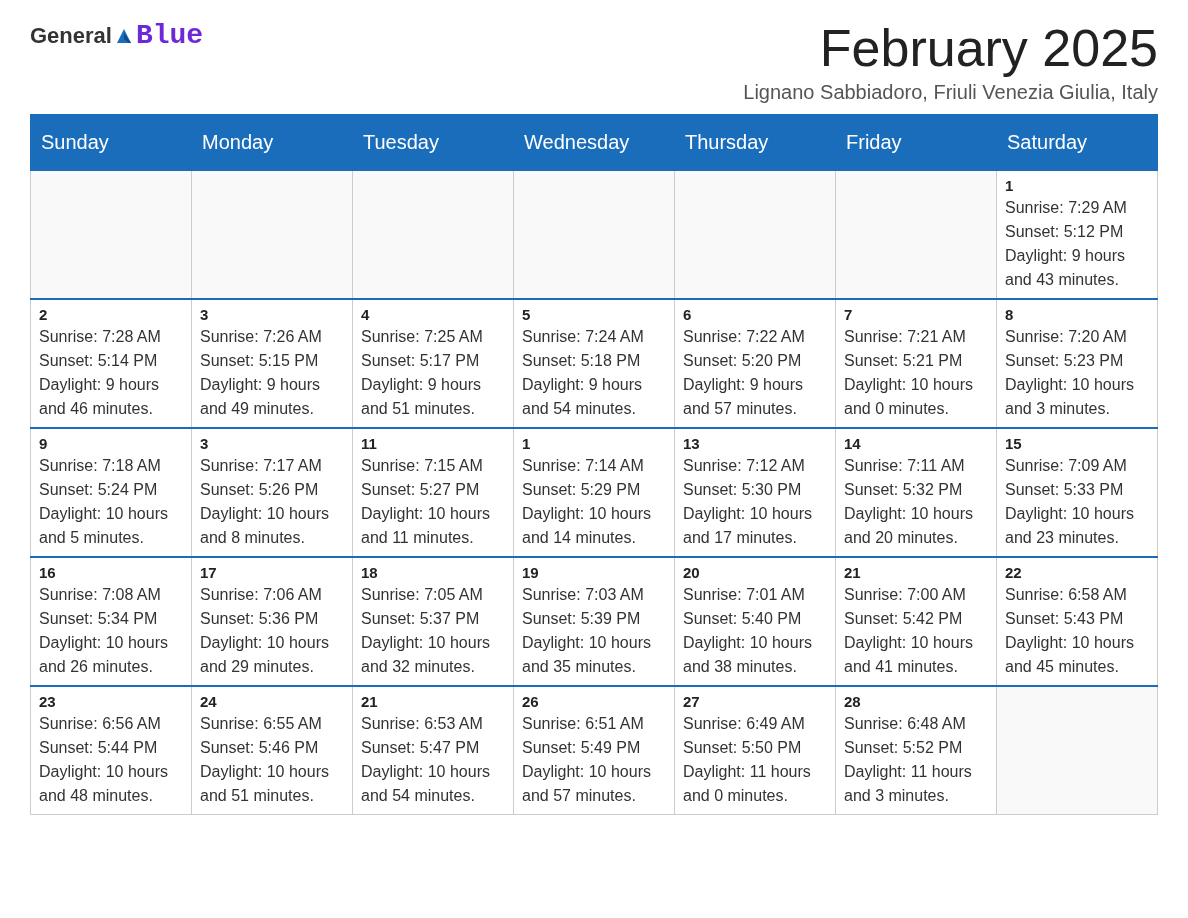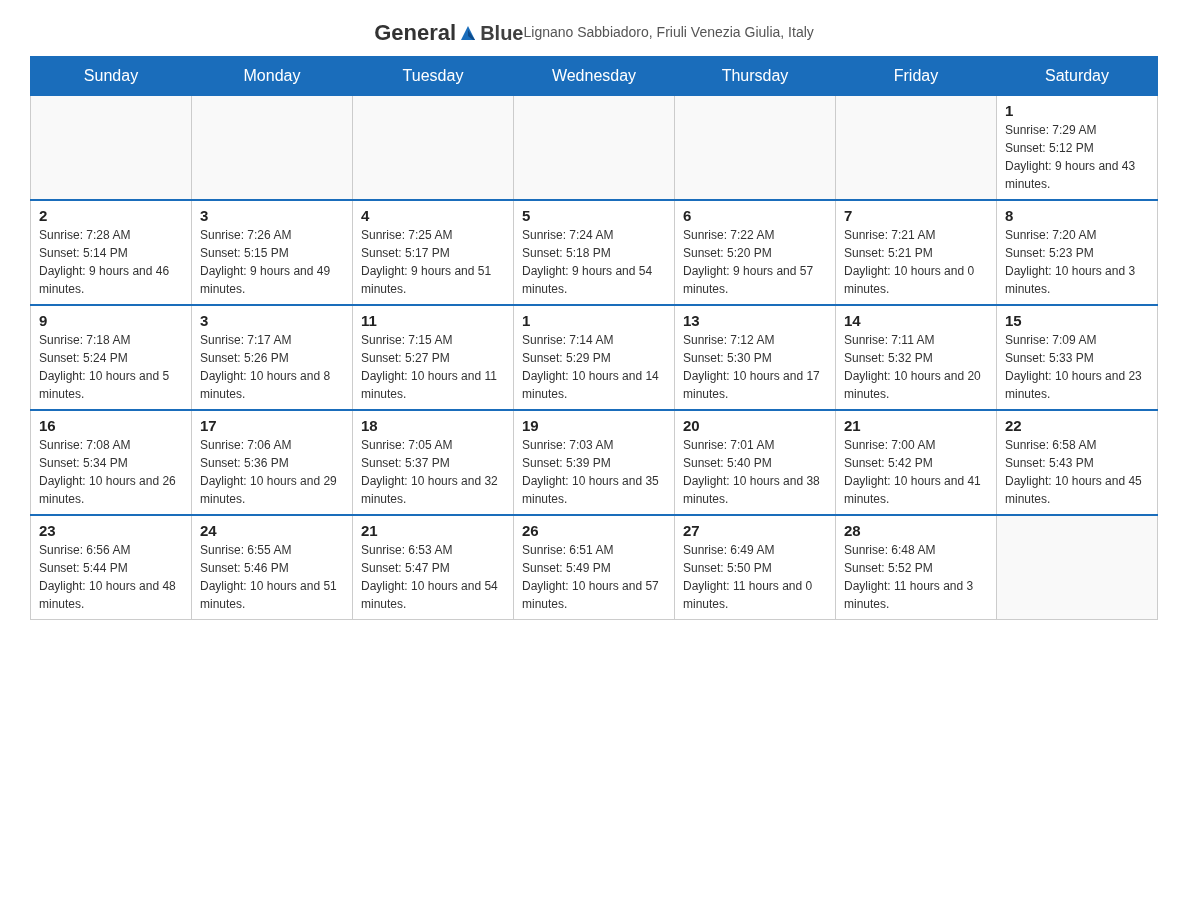--- a/index.html
+++ b/index.html
@@ -5,85 +5,86 @@
     * { box-sizing: border-box; margin: 0; padding: 0; }
     body {
       font-family: Arial, sans-serif;
       background: #fff;
       padding: 20px 30px;
       width: 1188px;
       min-height: 918px;
     }
     .header {
       display: flex;
-      justify-content: center;
+      justify-content: space-between;
       align-items: flex-start;
       margin-bottom: 10px;
     }
     .logo {
       display: flex;
       align-items: center;
       gap: 0;
     }
     .logo-text-general {
       font-size: 22px;
       font-weight: bold;
       color: #333;
     }
     .logo-text-blue {
-      font-size: 20px;
+      font-size: 28px;
       font-weight: bold;
-      color: #404040;
+      color: #6d28d9;
+      font-family: Liberation Mono, monospace;
     }
     .title-block {
       text-align: right;
     }
     .month-title {
       font-size: 52px;
       font-weight: normal;
       color: #222;
       line-height: 1.1;
     }
     .location-subtitle {
-      font-size: 14px;
+      font-size: 20px;
       color: #555;
       margin-top: 4px;
     }
     .calendar-table {
       width: 100%;
       border-collapse: collapse;
       margin-top: 10px;
     }
     .calendar-table th {
       background-color: #1a6dbb;
       color: #fff;
-      font-size: 16px;
+      font-size: 20px;
       font-weight: normal;
-      padding: 10px 10px;
-      text-align: center;
+      padding: 16px 10px;
+      text-align: left;
       border: 1px solid #1a6dbb;
     }
     .calendar-table td {
       border: 1px solid #ccc;
       vertical-align: top;
       padding: 6px 8px;
       width: calc(100% / 7);
       min-height: 100px;
       font-size: 12.5px;
       color: #333;
     }
     .day-number {
       font-size: 15px;
       font-weight: bold;
       color: #222;
       display: block;
       margin-bottom: 2px;
     }
     .day-info {
-      font-size: 12px;
+      font-size: 16px;
       color: #333;
       line-height: 1.5;
     }
     .empty-cell {
       background: #f9f9f9;
     }
     .row-border td {
       border-top: 2px solid #1a6dbb;
     }
   </style>
@@ -97,20 +98,21 @@
       <svg width="22" height="22" viewBox="0 0 22 22" style="margin: 0 1px;">
         <polygon points="4,18 11,4 18,18" fill="#1a6dbb"></polygon>
         <polygon points="11,14 16,18 18,18 11,8" fill="#0d4a8a"></polygon>
       </svg>
     </div>
     <div>
       <span class="logo-text-blue">Blue</span>
     </div>
   </div>
   <div class="title-block">
+    <div class="month-title">February 2025</div>
     <div class="location-subtitle">Lignano Sabbiadoro, Friuli Venezia Giulia, Italy</div>
   </div>
 </div>
 
 <table class="calendar-table">
   <thead>
     <tr>
       <th>Sunday</th>
       <th>Monday</th>
       <th>Tuesday</th>

